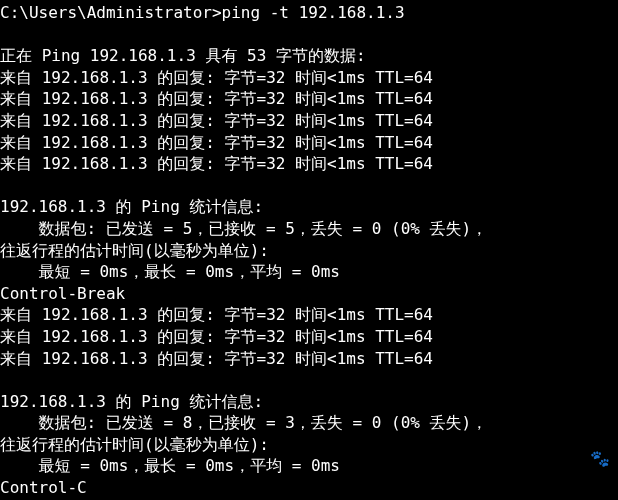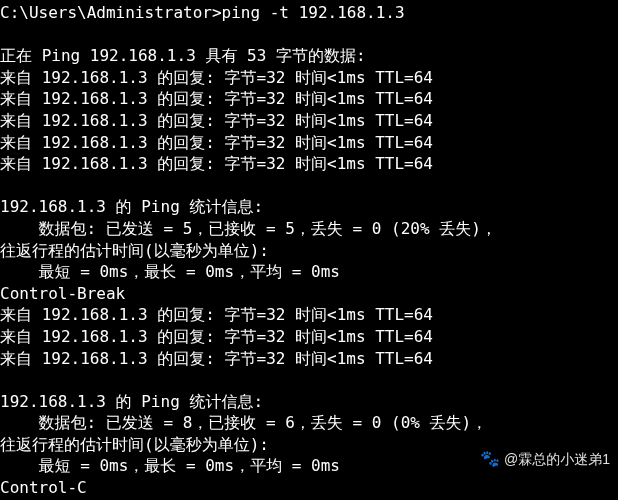--- a/index.html
+++ b/index.html
@@ -43,31 +43,30 @@
 <div class="line"><span>C:\Users\Administrator&gt;</span><span>ping -t 192.168.1.3</span></div>
 <div class="line"> </div>
 <div class="line">正在 Ping 192.168.1.3 具有 53 字节的数据:</div>
 <div class="line">来自 192.168.1.3 的回复: 字节=32 时间&lt;1ms TTL=64</div>
 <div class="line">来自 192.168.1.3 的回复: 字节=32 时间&lt;1ms TTL=64</div>
 <div class="line">来自 192.168.1.3 的回复: 字节=32 时间&lt;1ms TTL=64</div>
 <div class="line">来自 192.168.1.3 的回复: 字节=32 时间&lt;1ms TTL=64</div>
 <div class="line">来自 192.168.1.3 的回复: 字节=32 时间&lt;1ms TTL=64</div>
 <div class="line"> </div>
 <div class="line">192.168.1.3 的 Ping 统计信息:</div>
-<div class="line">    数据包: 已发送 = 5，已接收 = 5，丢失 = 0 (20% 丢失)，</div>
+<div class="line">    数据包: 已发送 = 5，已接收 = 5，丢失 = 0 (0% 丢失)，</div>
 <div class="line">往返行程的估计时间(以毫秒为单位):</div>
 <div class="line">    最短 = 0ms，最长 = 0ms，平均 = 0ms</div>
 <div class="line">Control-Break</div>
 <div class="line">来自 192.168.1.3 的回复: 字节=32 时间&lt;1ms TTL=64</div>
 <div class="line">来自 192.168.1.3 的回复: 字节=32 时间&lt;1ms TTL=64</div>
 <div class="line">来自 192.168.1.3 的回复: 字节=32 时间&lt;1ms TTL=64</div>
 <div class="line"> </div>
 <div class="line">192.168.1.3 的 Ping 统计信息:</div>
-<div class="line">    数据包: 已发送 = 8，已接收 = 6，丢失 = 0 (0% 丢失)，</div>
+<div class="line">    数据包: 已发送 = 8，已接收 = 3，丢失 = 0 (0% 丢失)，</div>
 <div class="line">往返行程的估计时间(以毫秒为单位):</div>
 <div class="line">    最短 = 0ms，最长 = 0ms，平均 = 0ms</div>
 <div class="line">Control-C</div>
 <div class="line">^C</div>
 
 <div class="watermark">
   <span class="paw">🐾</span>
-  <span>@霖总的小迷弟1</span>
 </div>
 
 </body></html>

